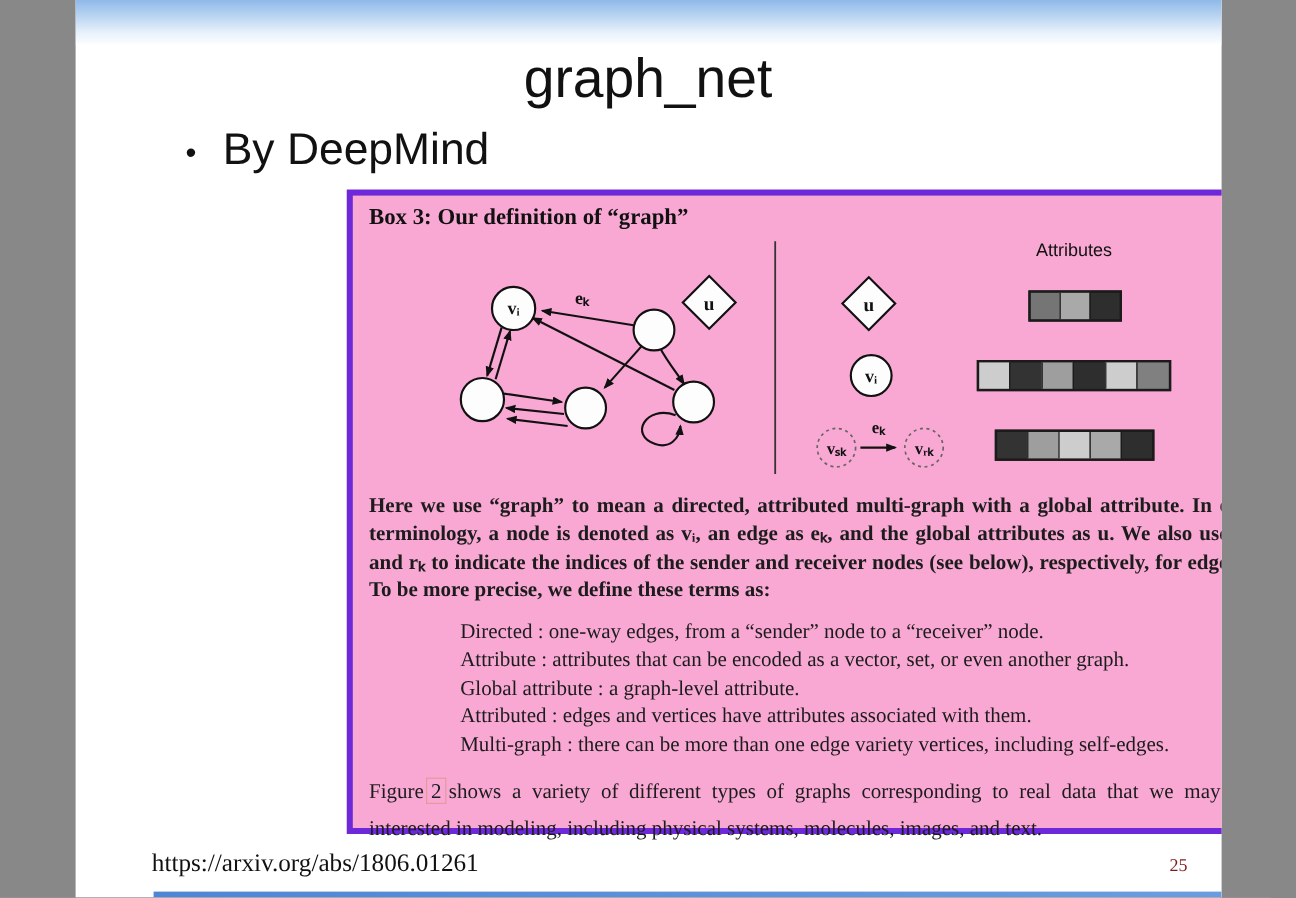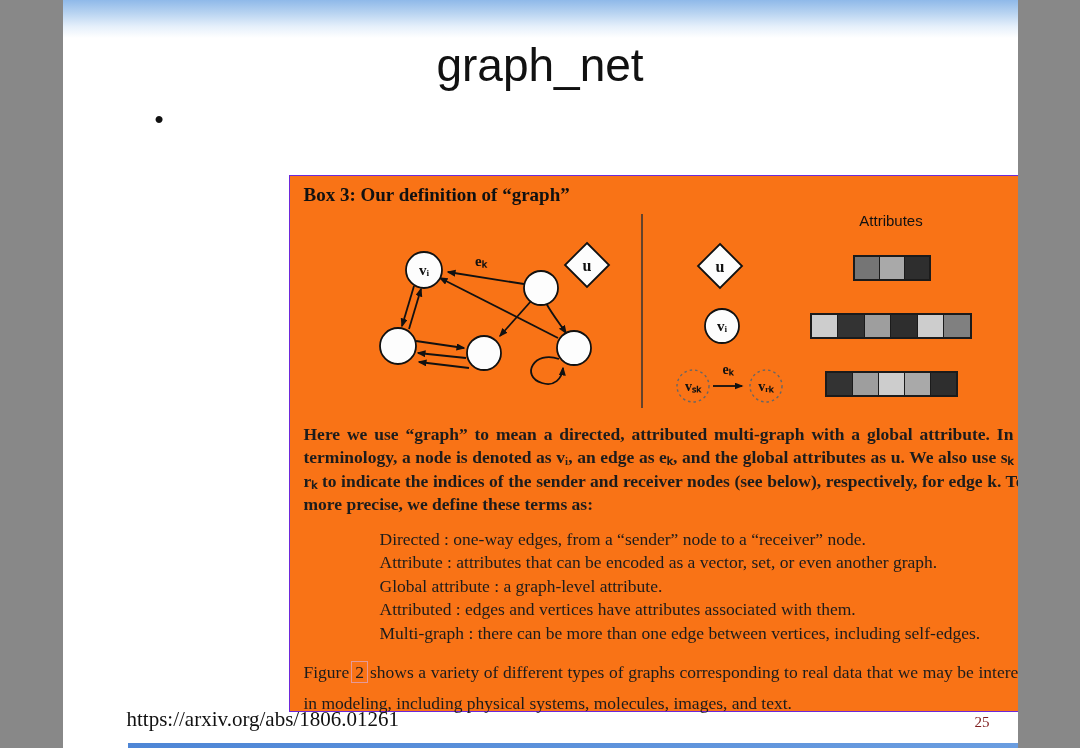--- a/index.html
+++ b/index.html
@@ -18,22 +18,22 @@
   .slide-title{
     position:absolute;left:0;top:38px;width:100%;text-align:center;
     font-size:46px;color:#111;letter-spacing:0px;
   }
   .bullet-row{
     position:absolute;left:92px;top:104px;display:flex;align-items:center;
     font-size:37px;color:#111;
   }
   .bullet-dot{font-size:26px;margin-right:22px;line-height:1;position:relative;top:2px;}
   .figure-box{
-    position:absolute;left:226px;top:175px;width:774px;height:537px;
-    background:#f97316;border:1px solid #6d28d9;
+    position:absolute;left:226px;top:158px;width:774px;height:537px;
+    background:#f9a8d4;border:5px solid #6d28d9;
     font-family:"Liberation Serif",serif;color:#1c1c1c;box-sizing:border-box;
   }
   .box-heading{
     position:absolute;left:14px;top:8px;font-weight:bold;font-size:19px;color:#111;
   }
   .diagram-svg{position:absolute;left:0;top:30px;}
   .attr-bar{
     position:absolute;display:flex;height:26px;border:2px solid #1b1b1b;background:#1b1b1b;
     box-sizing:border-box;
   }
@@ -71,20 +71,21 @@
 <body>
 
 <div class="slide">
 
   <div class="top-bar"></div>
 
   <div class="slide-title">graph_net</div>
 
   <div class="bullet-row">
     <span class="bullet-dot">•</span>
+    <span>By DeepMind</span>
   </div>
 
   <div class="figure-box">
 
     <div class="box-heading">Box 3: Our definition of “graph”</div>
 
     <svg class="diagram-svg" width="774" height="214" viewBox="0 0 774 214">
       <defs>
         <marker id="arr" markerWidth="9" markerHeight="8" refX="7.5" refY="3.5" orient="auto" markerUnits="userSpaceOnUse">
           <path d="M0,0 L9,3.5 L0,7 Z" fill="#111"></path>
@@ -156,21 +157,21 @@
         <div class="cell" style="background: rgb(46, 46, 46);"></div>
       </div>
 
     <div class="box-intro">Here we use “graph” to mean a directed, attributed multi-graph with a global attribute. In our terminology, a node is denoted as vᵢ, an edge as eₖ, and the global attributes as u. We also use sₖ and rₖ to indicate the indices of the sender and receiver nodes (see below), respectively, for edge k. To be more precise, we define these terms as:</div>
 
     <div class="box-defs">
       <div>Directed : one-way edges, from a “sender” node to a “receiver” node.</div>
       <div>Attribute : attributes that can be encoded as a vector, set, or even another graph.</div>
       <div>Global attribute : a graph-level attribute.</div>
       <div>Attributed : edges and vertices have attributes associated with them.</div>
-      <div>Multi-graph : there can be more than one edge between vertices, including self-edges.</div>
+      <div>Multi-graph : there can be more than one edge variety vertices, including self-edges.</div>
     </div>
 
     <div class="box-figp">
       <span>Figure</span><span class="figref">2</span><span>shows a variety of different types of graphs corresponding to real data that we may be interested in modeling, including physical systems, molecules, images, and text.</span>
     </div>
 
   </div>
 
   <div class="footer-url">https://arxiv.org/abs/1806.01261</div>
   <div class="page-number">25</div>

